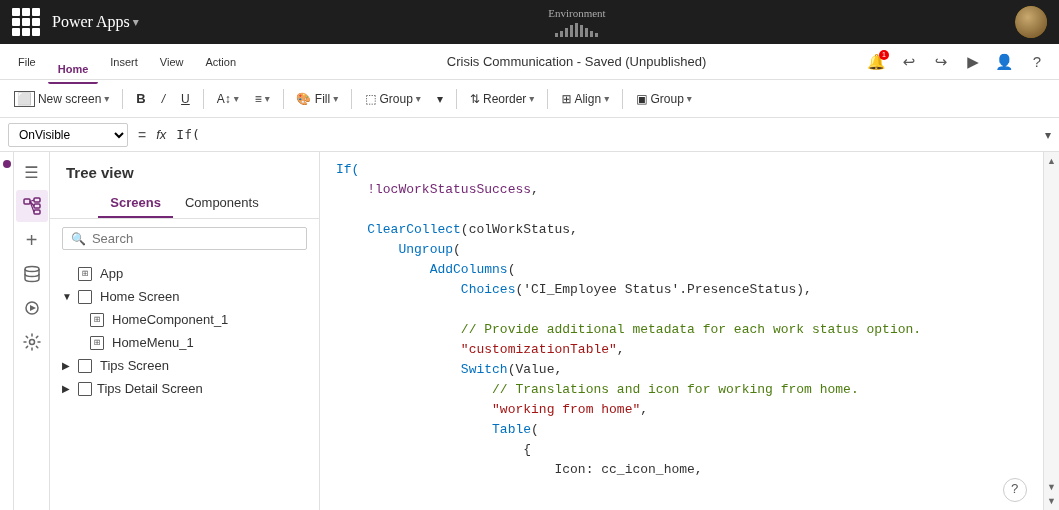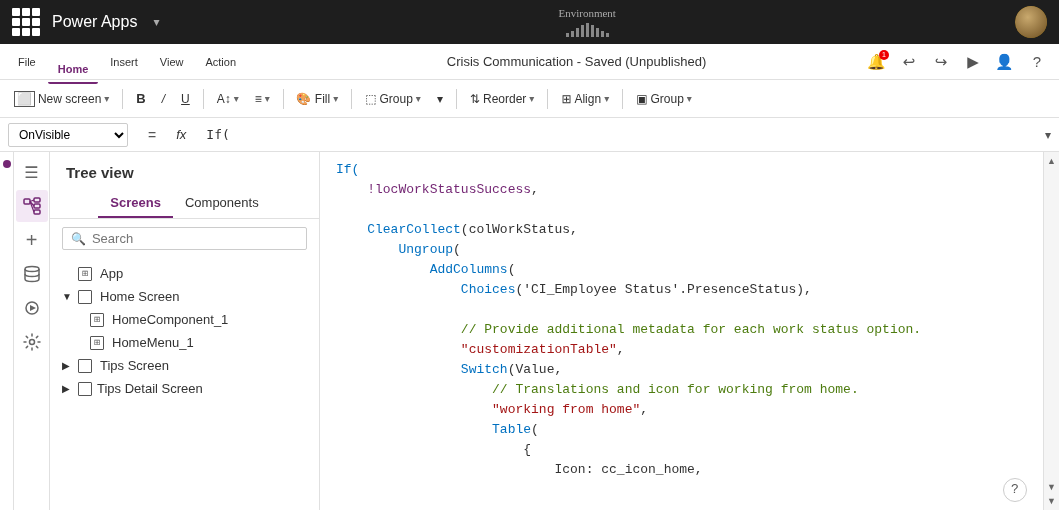--- a/index.html
+++ b/index.html
@@ -4,21 +4,21 @@
   <style>
     * { box-sizing: border-box; margin: 0; padding: 0; }
     body { font-family: 'Segoe UI', Arial, sans-serif; font-size: 13px; background: #f3f2f1; overflow: hidden; width: 1059px; height: 510px; }
 
     
     .title-bar {
       display: flex; align-items: center; background: #1e1e1e; height: 44px; padding: 0 12px; gap: 12px;
     }
     .waffle-icon { width: 28px; height: 28px; display: grid; grid-template-columns: repeat(3,8px); grid-gap: 2px; cursor: pointer; }
     .waffle-dot { background: #fff; width: 8px; height: 8px; border-radius: 1px; }
-    .app-name { color: #fff; font-size: 16px; font-weight: 400; display: flex; align-items: center; gap: 16px; }
+    .app-name { color: #fff; font-size: 16px; font-weight: 400; display: flex; align-items: center; gap: 3px; font-family: Liberation Serif, serif; }
     .title-center { flex: 1; display: flex; align-items: center; justify-content: center; font-family: Liberation Serif, serif; }
     .env-bars { display: flex; gap: 2px; align-items: flex-end; height: 16px; }
     .env-bar { width: 3px; background: #888; }
     .title-right { display: flex; align-items: center; gap: 8px; }
     .avatar { width: 32px; height: 32px; border-radius: 50%; background: #8b6914; overflow: hidden; }
     .avatar-img { width: 100%; height: 100%; background: radial-gradient(circle at 40% 35%, #c9a96e, #6b4c1e); border-radius: 50%; }
 
     
     .menu-bar {
       display: flex; align-items: center; background: #fff; height: 36px; border-bottom: 1px solid #e0e0e0; padding: 0 8px; gap: 2px;
@@ -34,21 +34,21 @@
       display: flex; align-items: center; background: #fff; height: 38px; border-bottom: 1px solid #e0e0e0; padding: 0 8px; gap: 4px;
     }
     .tb-btn { display: flex; align-items: center; gap: 3px; padding: 3px 6px; font-size: 12px; color: #333; cursor: pointer; border-radius: 2px; border: none; background: none; height: 28px; }
     .tb-separator { width: 1px; height: 20px; background: #d0d0d0; margin: 0 3px; }
     .tb-label { font-size: 13px; font-weight: 700; }
     .tb-chevron { font-size: 10px; color: #666; }
     .fill-icon { color: #e8a000; }
 
     
     .formula-bar {
-      display: flex; align-items: center; background: #fff; height: 34px; border-bottom: 1px solid #e0e0e0; padding: 0 8px; gap: 16px;
+      display: flex; align-items: center; background: #fff; height: 34px; border-bottom: 1px solid #e0e0e0; padding: 0 8px; gap: 6px;
     }
     .formula-select { border: 1px solid #ccc; border-radius: 2px; padding: 2px 6px; font-size: 12px; width: 120px; height: 24px; background: #fff; }
     .formula-eq { font-size: 14px; color: #555; padding: 0 4px; }
     .formula-fx { font-style: italic; font-size: 13px; color: #333; display: flex; align-items: center; gap: 1px; }
     .formula-input { flex: 1; border: none; outline: none; font-size: 13px; color: #333; font-family: 'Consolas', monospace; padding: 0 4px; }
     .formula-expand { color: #555; cursor: pointer; font-size: 12px; margin-left: 4px; }
 
     
     .main { display: flex; height: calc(510px - 44px - 36px - 38px - 34px); }
 

